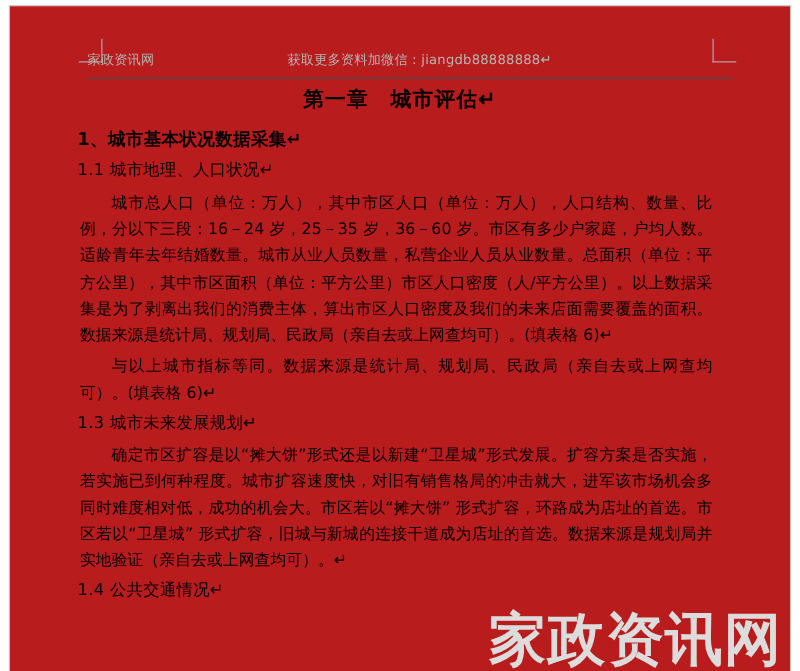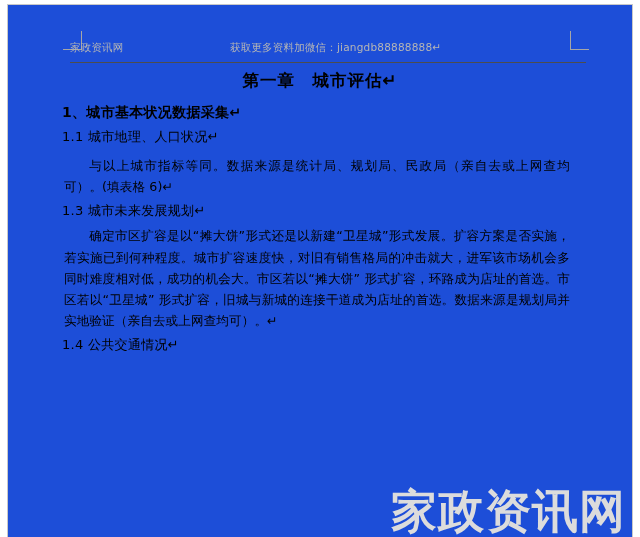--- a/index.html
+++ b/index.html
@@ -35,21 +35,21 @@
     border-bottom: none;
     box-sizing: border-box;
   }
 
   #page {
     position: absolute;
     left: 0;
     top: 0;
     right: 0;
     bottom: 0;
-    background: #1d4ed8;
+    background: #b91c1c;
     overflow: hidden;
   }
 
   
   .corner-mark {
     position: absolute;
     width: 20px;
     height: 20px;
     pointer-events: none;
   }
@@ -200,20 +200,21 @@
         <div id="header-rule"></div>
       </div>
 
       <div id="doc-body">
 
         <div class="doc-title">第一章　城市评估↵</div>
 
         <div class="h1">1、城市基本状况数据采集↵</div>
 
         <div class="h2">1.1  城市地理、人口状况↵</div>
+        <p class="para">城市总人口（单位：万人），其中市区人口（单位：万人），人口结构、数量、比例，分以下三段：16－24 岁，25－35 岁，36－60 岁。市区有多少户家庭，户均人数。适龄青年去年结婚数量。城市从业人员数量，私营企业人员从业数量。总面积（单位：平方公里），其中市区面积（单位：平方公里）市区人口密度（人/平方公里）。以上数据采集是为了剥离出我们的消费主体，算出市区人口密度及我们的未来店面需要覆盖的面积。数据来源是统计局、规划局、民政局（亲自去或上网查均可）。(填表格 6)↵</p>
 
         <div class="spacer-sm"></div>
 
         <p class="para">与以上城市指标等同。数据来源是统计局、规划局、民政局（亲自去或上网查均可）。(填表格 6)↵</p>
 
         <div class="spacer-sm"></div>
 
         <div class="h2">1.3  城市未来发展规划↵</div>
         <p class="para">确定市区扩容是以“摊大饼”形式还是以新建“卫星城”形式发展。扩容方案是否实施，若实施已到何种程度。城市扩容速度快，对旧有销售格局的冲击就大，进军该市场机会多同时难度相对低，成功的机会大。市区若以“摊大饼” 形式扩容，环路成为店址的首选。市区若以“卫星城” 形式扩容，旧城与新城的连接干道成为店址的首选。数据来源是规划局并实地验证（亲自去或上网查均可）。↵</p>
 

